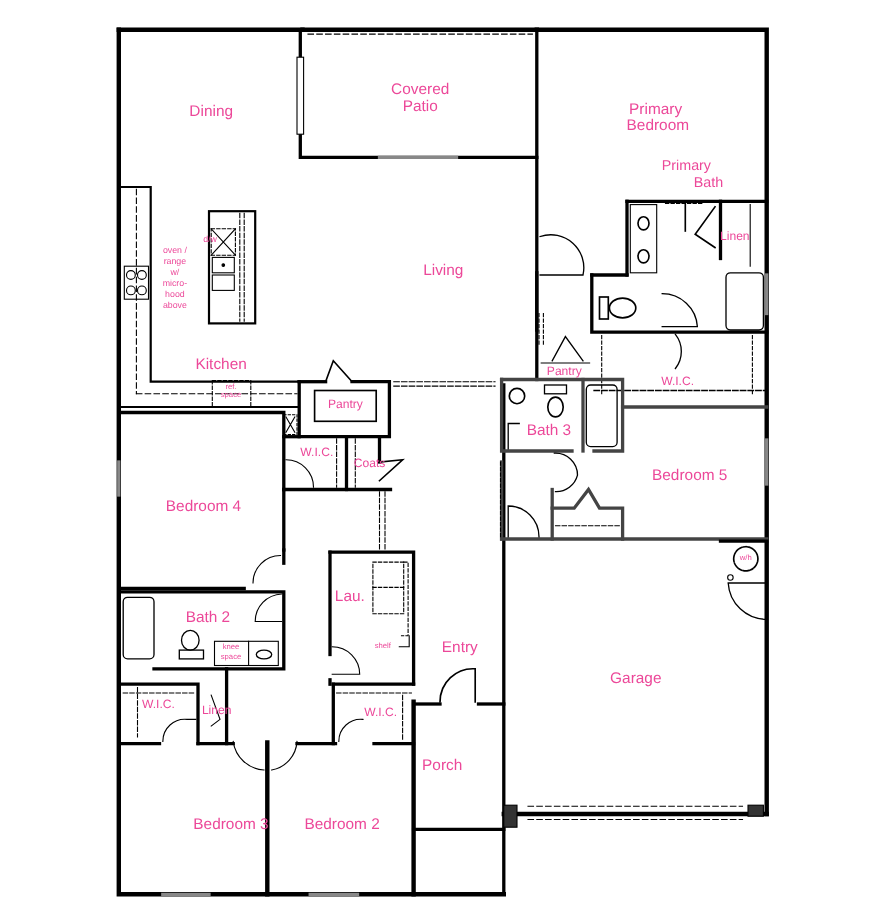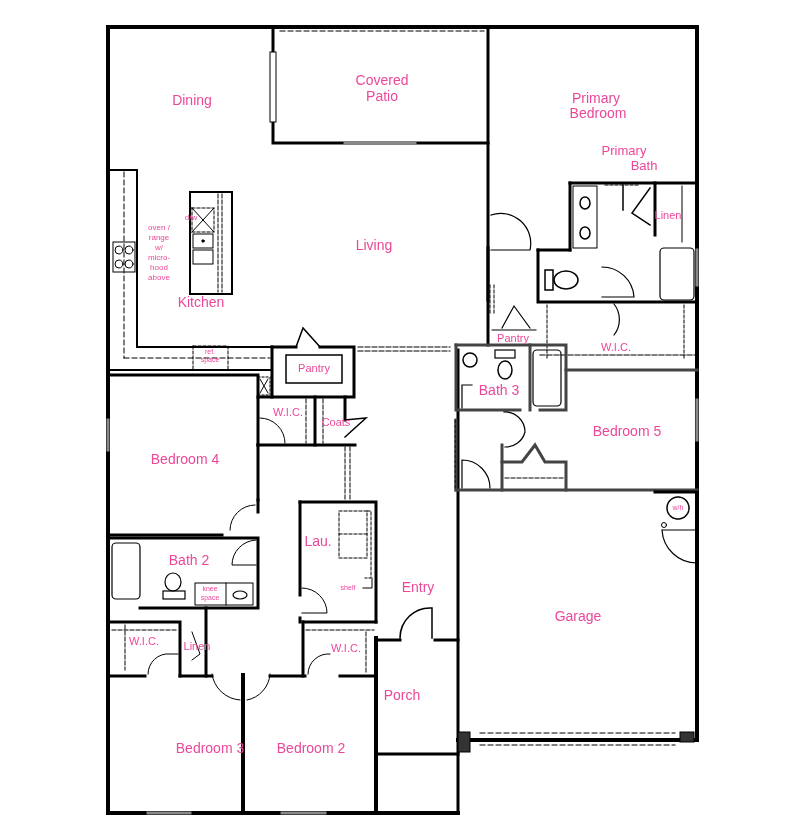--- a/index.html
+++ b/index.html
@@ -208,22 +208,22 @@
 </div>
 
 <div class="lbl l14" style="left:192px;top:101px;">Dining</div>
 <div class="lbl l14" style="left:382px;top:81px;">Covered</div>
 <div class="lbl l14" style="left:382px;top:97px;">Patio</div>
 <div class="lbl l14" style="left:596px;top:99px;">Primary</div>
 <div class="lbl l14" style="left:598px;top:114px;">Bedroom</div>
 <div class="lbl l13" style="left:624px;top:151px;">Primary</div>
 <div class="lbl l13" style="left:624px;top:166px;padding-left:40px;">Bath</div>
 <div class="lbl l11" style="left:668px;top:215px;">Linen</div>
-<div class="lbl l14" style="left:362px;top:246px;padding-left:24px;">Living</div>
-<div class="lbl l14" style="left:201px;top:303px;">Kitchen</div>
+<div class="lbl l14" style="left:391px;top:246px;padding-left:24px;">Living</div>
+<div class="lbl l14" style="left:201px;top:331px;">Kitchen</div>
 <div class="lbl l11" style="left:314px;top:368px;">Pantry</div>
 <div class="lbl l11" style="left:513px;top:338px;">Pantry</div>
 <div class="lbl l11" style="left:616px;top:347px;">W.I.C.</div>
 <div class="lbl l14" style="left:499px;top:391px;">Bath 3</div>
 <div class="lbl l14" style="left:627px;top:432px;">Bedroom 5</div>
 <div class="lbl l14" style="left:185px;top:460px;">Bedroom 4</div>
 <div class="lbl l11" style="left:288px;top:412px;">W.I.C.</div>
 <div class="lbl l11" style="left:336px;top:422px;">Coats</div>
 <div class="lbl l14" style="left:189px;top:561px;">Bath 2</div>
 <div class="lbl l14" style="left:318px;top:542px;">Lau.</div>

